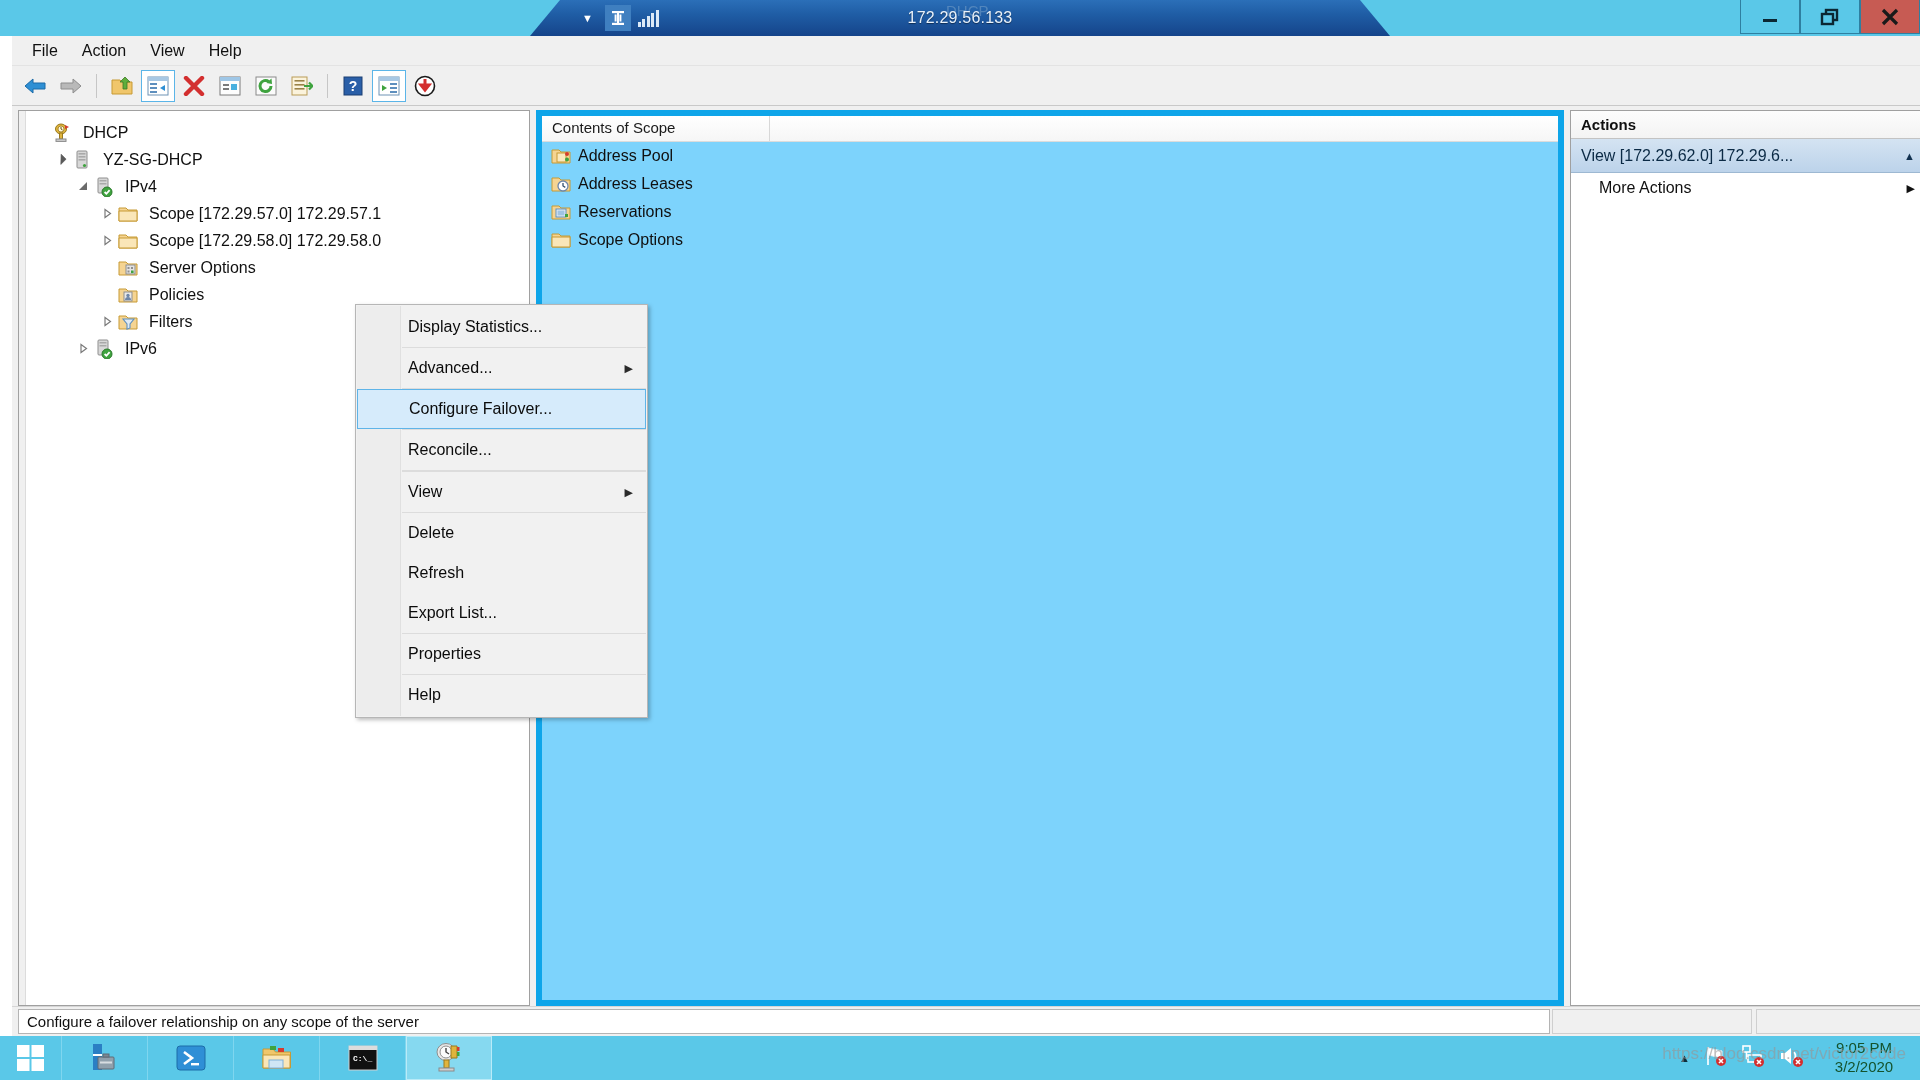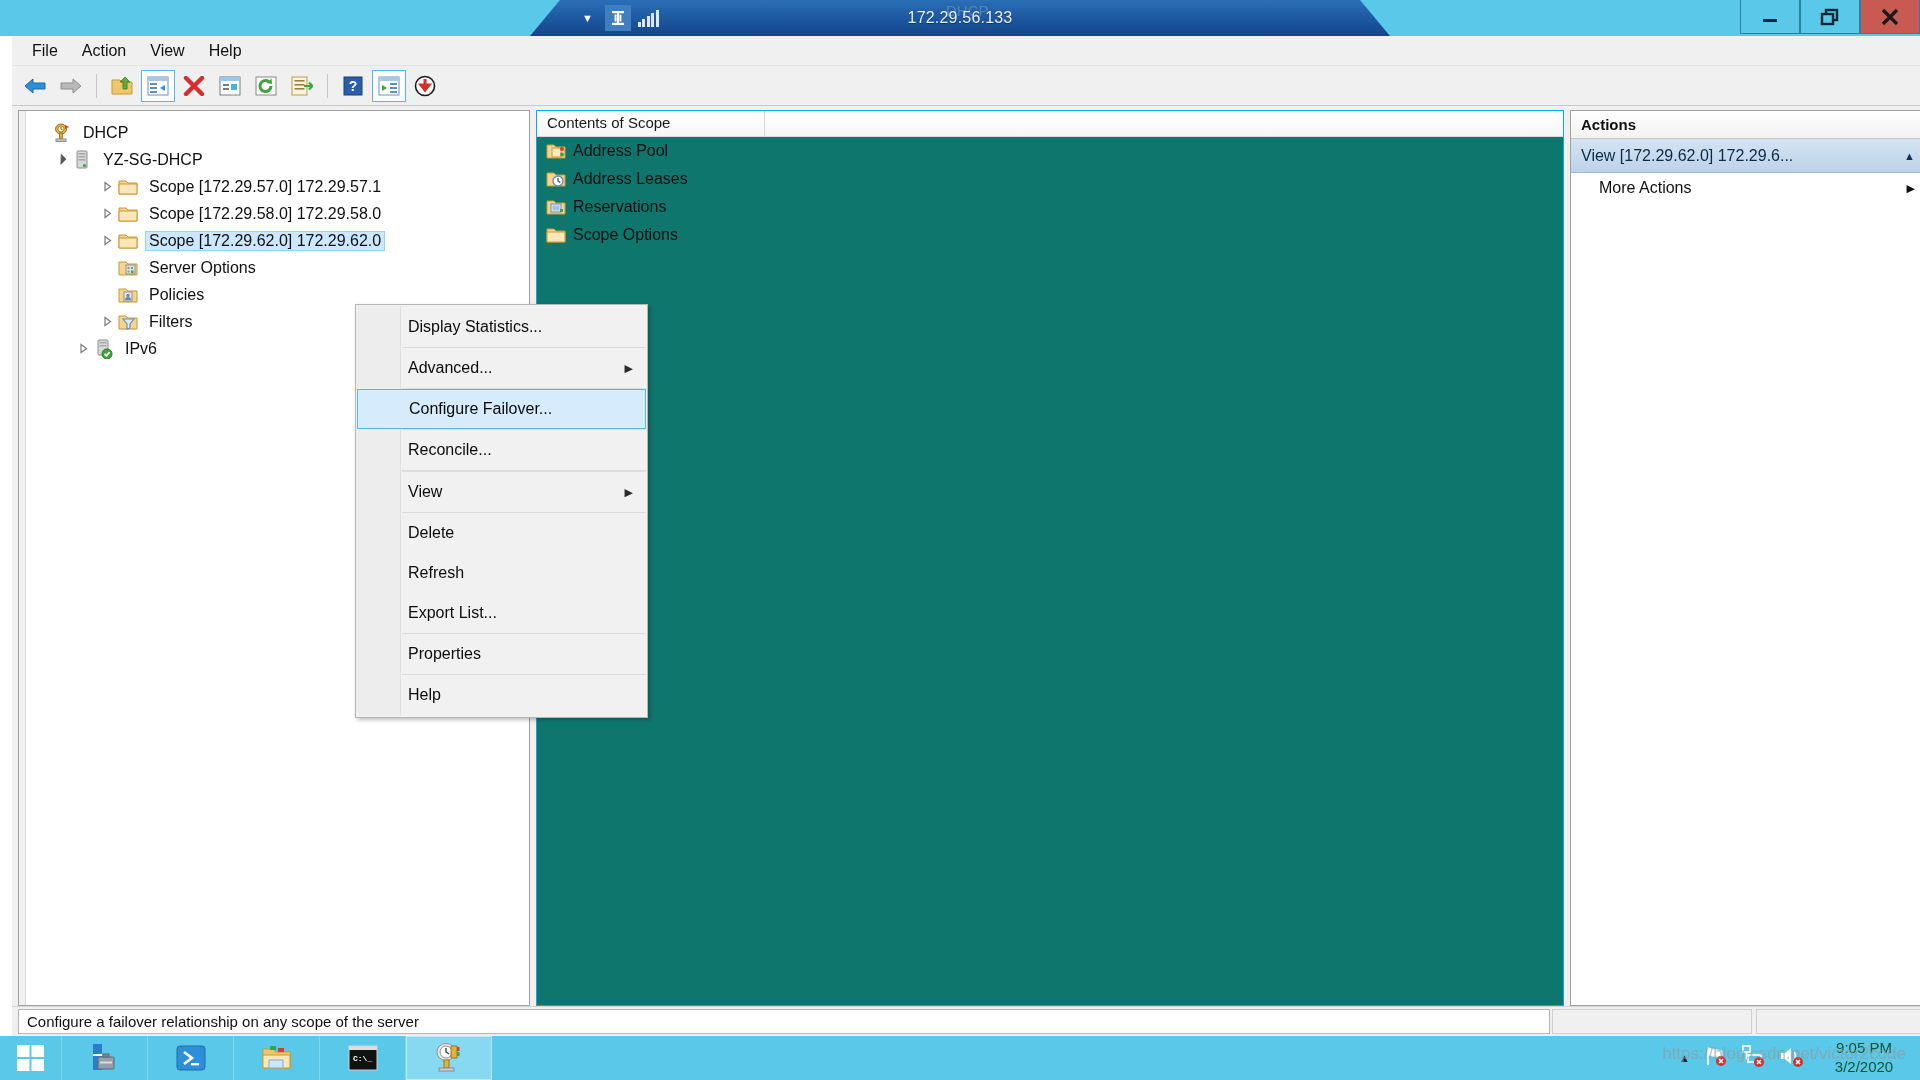--- a/index.html
+++ b/index.html
@@ -126,21 +126,21 @@
     display: flex; align-items: center; justify-content: center;
   }
   .tnode .ico { width: 22px; height: 20px; margin-right: 6px; flex: 0 0 22px; display: flex; align-items: center; justify-content: center; }
   .tnode .lbl { padding: 1px 4px; }
   .tnode.sel > .lbl {
     background: #cce8ff; border: 1px solid #99d1ff; padding: 0 3px;
   }
 
   
   #center-pane {
-    flex: 1; background: #0f766e; border: 1px solid #0ea5e9;
+    flex: 1; background: #7dd3fc; border: 6px solid #0ea5e9;
     margin: 4px 0 0 6px; position: relative; overflow: hidden;
   }
   #col-head {
     height: 26px; display: flex; border-bottom: 1px solid #dcdcdc;
     background: #ffffff;
   }
   #col-head .ch {
     font-size: 15px; color: #1a1a1a; padding: 3px 0 0 10px;
     border-right: 1px solid #d8d8d8; background: linear-gradient(to bottom,#ffffff,#f6f6f6);
   }
@@ -432,20 +432,37 @@
                 <rect x="4" y="1" width="10" height="17" rx="1" fill="#d8d8d8" stroke="#8f8f8f"></rect>
                 <rect x="5.5" y="3" width="7" height="1.6" fill="#a9a9a9"></rect>
                 <rect x="5.5" y="6" width="7" height="1.6" fill="#a9a9a9"></rect>
                 <rect x="5.5" y="9" width="7" height="1.6" fill="#a9a9a9"></rect>
                 <circle cx="11.5" cy="15.5" r="1.6" fill="#3fa33f"></circle>
               </svg>
           </span>
           <span class="lbl">YZ-SG-DHCP</span>
         </div>
 
+        <div class="tnode" style="padding-left:46px">
+          <span class="exp">
+            <svg width="11" height="11" viewBox="0 0 11 11">
+                <path d="M1 9 L9 9 L9 1 Z" fill="#6b6b6b"></path>
+              </svg>
+          </span>
+          <span class="ico">
+            <svg width="20" height="20" viewBox="0 0 20 20">
+                <rect x="4" y="1" width="10" height="15" rx="1" fill="#d8d8d8" stroke="#8f8f8f"></rect>
+                <rect x="5.5" y="3" width="7" height="1.5" fill="#a9a9a9"></rect>
+                <rect x="5.5" y="6" width="7" height="1.5" fill="#a9a9a9"></rect>
+                <circle cx="13" cy="15" r="5" fill="#3fa33f" stroke="#2a7a2a"></circle>
+                <path d="M10.6 15 L12.4 16.8 L15.6 13.2" stroke="#ffffff" stroke-width="1.8" fill="none"></path>
+              </svg>
+          </span>
+          <span class="lbl">IPv4</span>
+        </div>
 
         <div class="tnode" style="padding-left:70px">
           <span class="exp">
             <svg width="11" height="11" viewBox="0 0 11 11">
                 <path d="M3 1.5 L8.5 5.5 L3 9.5 Z" fill="none" stroke="#7b7b7b" stroke-width="1.2"></path>
               </svg>
           </span>
           <span class="ico">
             <svg width="20" height="18" viewBox="0 0 20 18">
                 <path d="M1 3 h7 l2 2 h9 v11 H1 Z" fill="#f5d492" stroke="#c79a35"></path>
@@ -463,34 +480,20 @@
           </span>
           <span class="ico">
             <svg width="20" height="18" viewBox="0 0 20 18">
                 <path d="M1 3 h7 l2 2 h9 v11 H1 Z" fill="#f5d492" stroke="#c79a35"></path>
                 <path d="M1 6 h18 v10 H1 Z" fill="#fae6b8" stroke="#c79a35"></path>
               </svg>
           </span>
           <span class="lbl">Scope [172.29.58.0] 172.29.58.0</span>
         </div>
 
-        <div class="tnode sel" style="padding-left:70px">
-          <span class="exp">
-            <svg width="11" height="11" viewBox="0 0 11 11">
-                <path d="M3 1.5 L8.5 5.5 L3 9.5 Z" fill="none" stroke="#7b7b7b" stroke-width="1.2"></path>
-              </svg>
-          </span>
-          <span class="ico">
-            <svg width="20" height="18" viewBox="0 0 20 18">
-                <path d="M1 3 h7 l2 2 h9 v11 H1 Z" fill="#f5d492" stroke="#c79a35"></path>
-                <path d="M1 6 h18 v10 H1 Z" fill="#fae6b8" stroke="#c79a35"></path>
-              </svg>
-          </span>
-          <span class="lbl">Scope [172.29.62.0] 172.29.62.0</span>
-        </div>
 
         <div class="tnode" style="padding-left:70px">
           <span class="exp"></span>
           <span class="ico">
             <svg width="20" height="18" viewBox="0 0 20 18">
                 <path d="M1 3 h7 l2 2 h9 v11 H1 Z" fill="#f5d492" stroke="#c79a35"></path>
                 <rect x="8" y="6" width="9" height="9" fill="#e3e3e3" stroke="#8f8f8f"></rect>
                 <rect x="9.5" y="8" width="2" height="2" fill="#8f8f8f"></rect>
                 <rect x="13" y="8" width="2" height="2" fill="#8f8f8f"></rect>
                 <rect x="9.5" y="11.5" width="2" height="2" fill="#8f8f8f"></rect>

